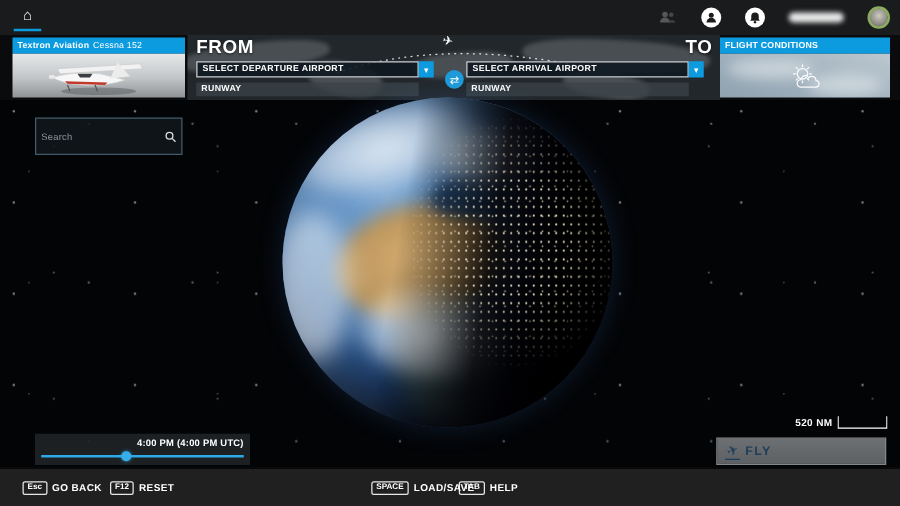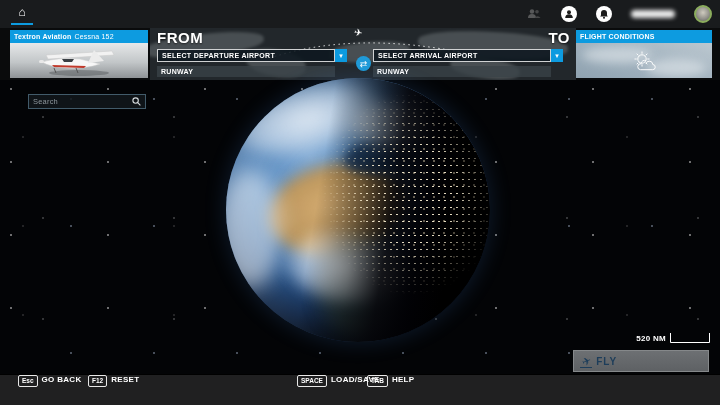--- a/index.html
+++ b/index.html
@@ -85,42 +85,42 @@
     background:linear-gradient(99deg, rgba(0,0,0,0) 36%, rgba(0,0,0,.45) 50%, rgba(4,4,8,.9) 61%, rgba(1,1,4,.98) 72%, #000 82%); }
   .citylights { left:0; top:0; width:264px; height:264px; border-radius:50%;
     background-image:
       radial-gradient(circle, rgba(255,244,214,.95) 0 .6px, transparent 1.1px),
       radial-gradient(circle, rgba(255,238,200,.7) 0 .5px, transparent 1px);
     background-size:6px 7px, 10px 12px; background-position:0 0, 3px 5px;
     -webkit-mask-image:radial-gradient(ellipse 46% 52% at 70% 44%, rgba(0,0,0,.95) 36%, transparent 74%);
             mask-image:radial-gradient(ellipse 46% 52% at 70% 44%, rgba(0,0,0,.95) 36%, transparent 74%); }
 
   
-  .search-box { position:absolute; left:28px; top:94px; width:118px; height:15px; background:rgba(18,24,28,.85);
+  .search-box { position:absolute; left:28px; top:94px; width:118px; height:30px; background:rgba(18,24,28,.85);
     border:1px solid rgba(110,150,175,.55); display:flex; align-items:center; padding:0 4px; cursor:text; }
   .search-box .ph { flex:1; font-size:7.5px; color:#8d969c; letter-spacing:.2px; }
 
   
   .time-panel { position:absolute; left:28px; top:347px; width:172px; height:25px; background:rgba(32,36,40,.88); }
   .time-label { position:absolute; right:5px; top:3px; font-size:7.5px; font-weight:700; letter-spacing:.2px; }
   .time-track { position:absolute; left:5px; right:5px; bottom:6px; height:2px; background:#2da9e8; cursor:pointer; }
   .time-handle { position:absolute; top:-3px; width:8px; height:8px; border-radius:50%; background:#35aeea; box-shadow:0 0 3px rgba(53,174,234,.8); cursor:grab; }
 
   
   .scale-wrap { position:absolute; right:10px; top:332px; display:flex; align-items:flex-end; gap:4px; }
   .scale-label { font-size:8px; font-weight:700; letter-spacing:.3px; padding-bottom:1px; }
   .fly-button { position:absolute; left:573px; top:350px; width:136px; height:22px; background:linear-gradient(#6d7073,#5e6164);
     border:1px solid #85888a; display:flex; align-items:center; padding-left:8px; gap:5px; cursor:pointer; }
   .fly-icon { position:relative; color:#1d3d5a; font-size:11px; transform:rotate(-22deg); line-height:1; }
   .fly-underline { position:absolute; left:6px; bottom:3px; width:12px; height:1.5px; background:#1d3d5a; }
   .fly-label { font-size:10px; font-weight:700; letter-spacing:1px; color:#1d3d5a; }
 
   
   .bottombar { position:absolute; left:0; top:374px; width:720px; height:31px; background:#202021; border-top:1px solid #000; }
-  .shortcut { position:absolute; top:0; height:31px; display:flex; align-items:flex-start; gap:4px; cursor:pointer; }
+  .shortcut { position:absolute; top:0; height:31px; display:flex; align-items:center; gap:4px; cursor:pointer; }
   .key-badge { border:1px solid #e8e8e8; border-radius:2px; font-size:6.5px; font-weight:700; padding:1.5px 3px; line-height:1; color:#fff; }
   .sc-label { font-size:8px; font-weight:700; letter-spacing:.3px; color:#fff; }
   .s0{left:18px;} .s1{left:88px;} .s2{left:158px;} .s3{left:227px;} .s4{left:297px;} .s5{left:367px;}
 </style>
 </head>
 <body>
 
 <div class="screen">
 
   <div class="topbar">
@@ -240,20 +240,26 @@
   </div>
 
   <div class="search-box">
     <span class="ph">Search</span>
     <svg width="9" height="9" viewBox="0 0 9 9">
       <circle cx="3.6" cy="3.6" r="2.7" fill="none" stroke="#d7dcdf" stroke-width="1.1"></circle>
       <path d="M5.7 5.7 L8.4 8.4" stroke="#d7dcdf" stroke-width="1.1"></path>
     </svg>
   </div>
 
+  <div class="time-panel">
+    <div class="time-label">4:00 PM (4:00 PM UTC)</div>
+    <div class="time-track">
+      <div class="time-handle" style="left: calc(42% - 4px);"></div>
+    </div>
+  </div>
 
   <div class="scale-wrap">
     <div class="scale-label">520 NM</div>
     <svg width="40" height="12" viewBox="0 0 40 12">
       <path d="M0.5 1 V10.5 H39.5 V1" fill="none" stroke="#ffffff" stroke-width="1"></path>
     </svg>
   </div>
 
   <div class="fly-button">
     <span class="fly-icon">✈</span>

